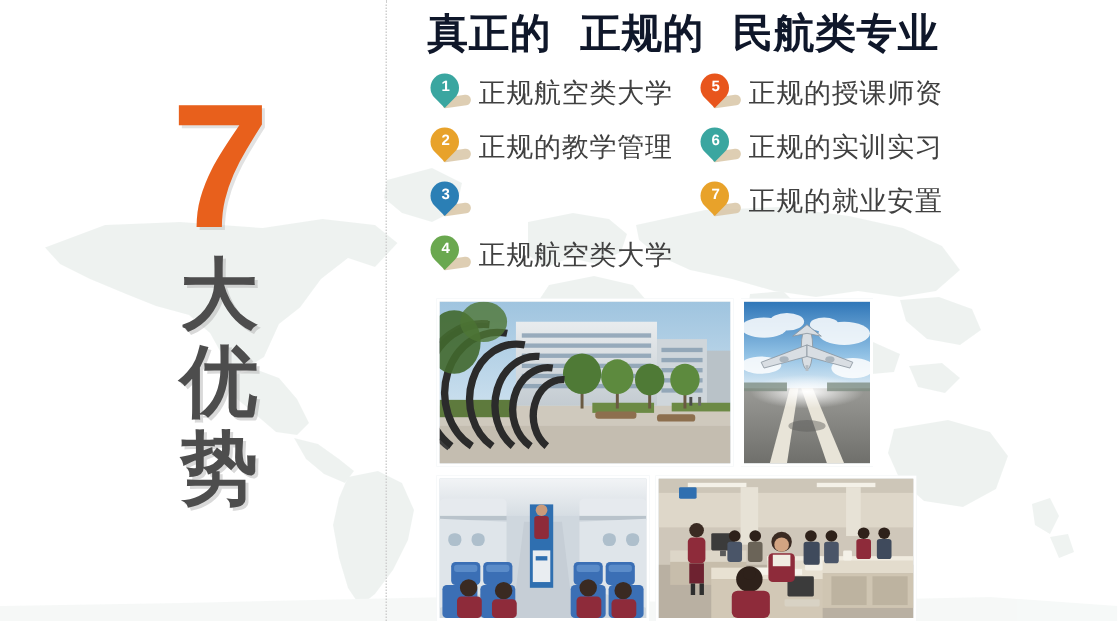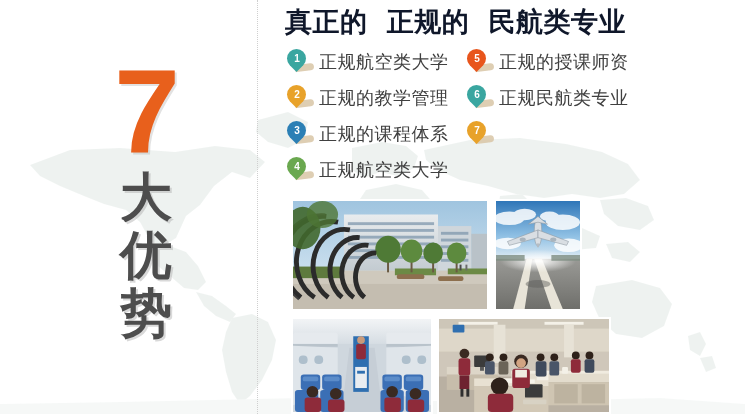--- a/index.html
+++ b/index.html
@@ -256,21 +256,20 @@
       <span class="feature-label">正规的教学管理</span>
     </div>
 
     <div class="feature-item">
       <span class="pin-wrap">
         <span class="pin-shadow"></span>
         <span class="pin" style="background:#2b7fb5">
           <span class="pin-num">3</span>
         </span>
       </span>
-      <span class="feature-label">正规的课程体系</span>
     </div>
 
     <div class="feature-item">
       <span class="pin-wrap">
         <span class="pin-shadow"></span>
         <span class="pin" style="background:#6aa84f">
           <span class="pin-num">4</span>
         </span>
       </span>
       <span class="feature-label">正规航空类大学</span>
@@ -289,30 +288,31 @@
       <span class="feature-label">正规的授课师资</span>
     </div>
 
     <div class="feature-item">
       <span class="pin-wrap">
         <span class="pin-shadow"></span>
         <span class="pin" style="background:#3aa6a0">
           <span class="pin-num">6</span>
         </span>
       </span>
-      <span class="feature-label">正规民航类专业</span>
+      <span class="feature-label">正规的实训实习</span>
     </div>
 
     <div class="feature-item">
       <span class="pin-wrap">
         <span class="pin-shadow"></span>
         <span class="pin" style="background:#e8a22a">
           <span class="pin-num">7</span>
         </span>
       </span>
+      <span class="feature-label">正规的就业安置</span>
     </div>
   </div>
 
   <div class="photo" id="photo-campus">
     <svg viewBox="0 0 198 112" preserveAspectRatio="none">
       <defs>
         <linearGradient id="skyA" x1="0" y1="0" x2="0" y2="1">
           <stop offset="0%" stop-color="#9fc4df"></stop>
             <stop offset="100%" stop-color="#e2eef6"></stop>
         </linearGradient>

